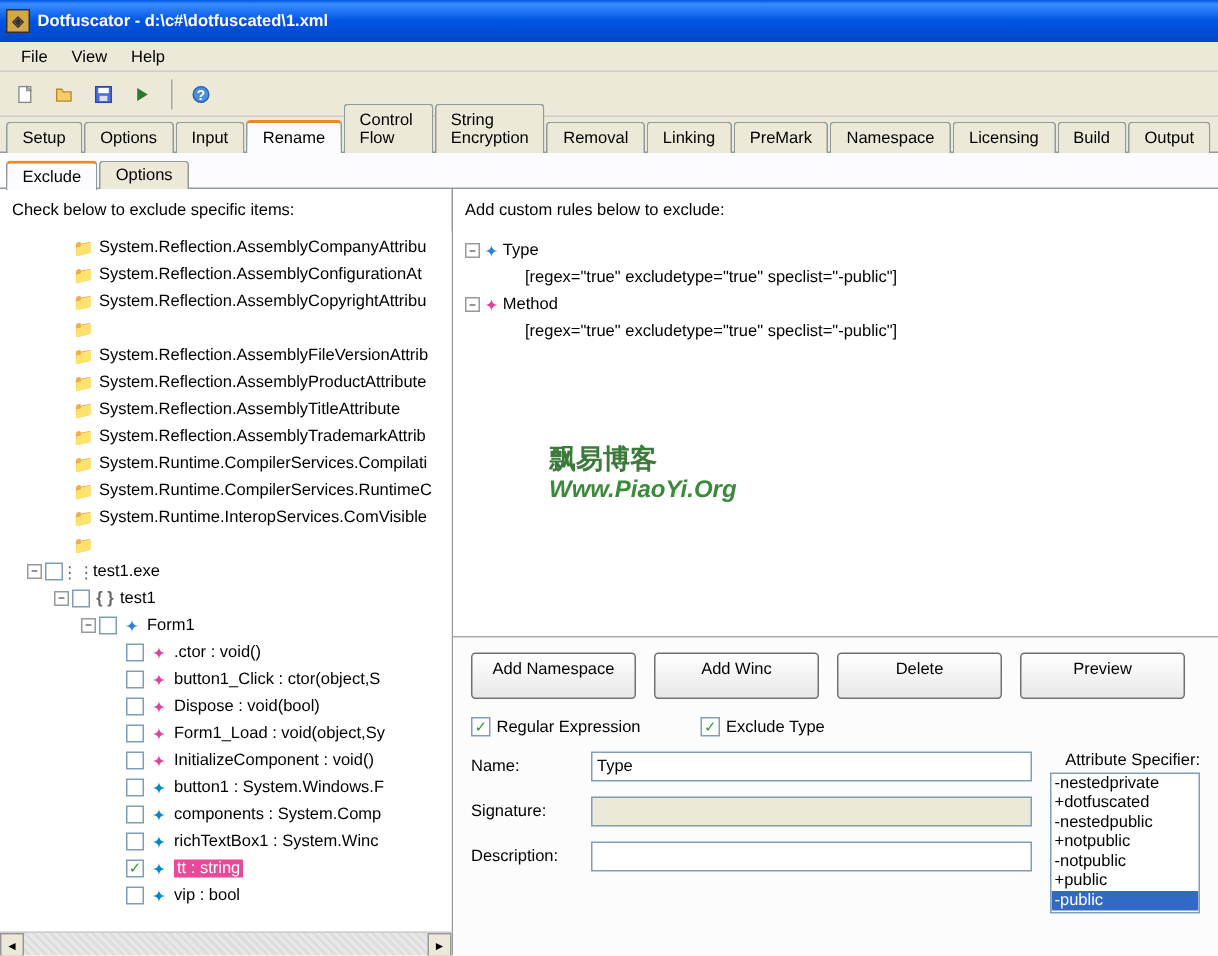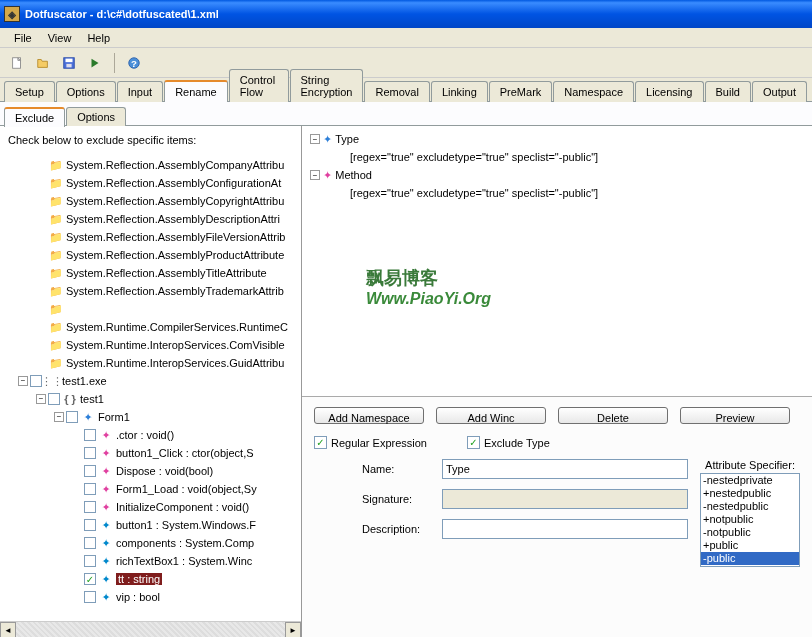--- a/index.html
+++ b/index.html
@@ -27,21 +27,21 @@
 .content { display: flex; height: calc(637px - 28px - 20px - 30px - 24px - 24px); }
 .left-panel { width: 302px; background: #fff; border-right: 1px solid #999; display: flex; flex-direction: column; }
 .left-panel .label { padding: 8px; color: #000; }
 .tree { flex: 1; overflow: hidden; background: #fff; padding: 2px 0; }
 .tree-row { display: flex; align-items: center; height: 18px; white-space: nowrap; cursor: default; }
 .tree-row .indent { display: inline-block; }
 .tree-row .toggle { width: 10px; height: 10px; border: 1px solid #999; display: inline-flex; align-items: center; justify-content: center; font-size: 8px; line-height: 8px; margin-right: 2px; background: #fff; cursor: pointer; }
 .tree-row .notoggle { width: 12px; display: inline-block; }
 .tree-row .chk { width: 12px; height: 12px; border: 1px solid #7f9db9; margin-right: 2px; background: #fff; display: inline-flex; align-items: center; justify-content: center; font-size: 10px; color: #21a121; cursor: pointer; }
 .tree-row .icon { width: 16px; display: inline-flex; justify-content: center; margin-right: 2px; }
-.tree-row .txt.sel { background: #7f1d1d; color: #fff; padding: 0 2px; }
+.tree-row .txt.sel { background: #ec4899; color: #fff; padding: 0 2px; }
 .i-folder { color: #d8a83e; }
 .i-ns { color: #666; }
 .i-braces { color: #666; font-weight: bold; }
 .i-class { color: #2d7fd8; }
 .i-method { color: #e040a0; }
 .i-field { color: #0088cc; }
 .i-type { color: #2d7fd8; }
 .i-meth { color: #e040a0; }
 
 .scrollbar-h { height: 16px; background: #ece9d8; border-top: 1px solid #ccc; display: flex; }
@@ -52,35 +52,35 @@
 .rules-tree { padding: 4px 8px; height: 270px; position: relative; }
 .rules-row { display: flex; align-items: center; height: 18px; white-space: nowrap; }
 .rules-row .toggle { width: 10px; height: 10px; border: 1px solid #999; display: inline-flex; align-items: center; justify-content: center; font-size: 8px; margin-right: 3px; background: #fff; cursor: pointer; }
 .rules-row .icon { margin-right: 3px; }
 .watermark { position: absolute; left: 64px; top: 140px; font-family: serif; font-weight: bold; }
 .watermark .wm1 { color: #3a7a3a; font-size: 18px; }
 .watermark .wm2 { color: #3a8a3a; font-size: 16px; font-style: italic; }
 
 .right-bottom { border-top: 1px solid #aaa; padding: 10px 12px; background: #fcfcfc; flex: 1; }
 .btn-row { display: flex; gap: 12px; margin-bottom: 12px; }
-.btn { width: 110px; height: 17px; border: 1px solid #707070; background: linear-gradient(to bottom, #fff, #e8e8e8); border-radius: 3px; cursor: pointer; text-align: center; line-height: 21px; }
+.btn { width: 110px; height: 31px; border: 1px solid #707070; background: linear-gradient(to bottom, #fff, #e8e8e8); border-radius: 3px; cursor: pointer; text-align: center; line-height: 21px; }
 
 .chk-row { display: flex; align-items: center; gap: 40px; margin-bottom: 10px; }
 .chkbox { display: flex; align-items: center; gap: 4px; cursor: pointer; }
 .chkbox .box { width: 13px; height: 13px; border: 1px solid #7f9db9; background: #fff; display: inline-flex; align-items: center; justify-content: center; font-size: 10px; color: #21a121; }
 
-.form-area { display: flex; gap: 12px; margin-left: 48px; }
+.form-area { display: flex; gap: 12px; }
 .form-left { flex: 1; }
 .form-row { display: flex; align-items: center; margin-bottom: 10px; }
 .form-row label { width: 80px; }
 .form-row input { flex: 1; border: 1px solid #7f9db9; height: 20px; padding: 0 3px; }
 .form-row.disabled input { background: #ece9d8; }
 
 .attr-panel { width: 100px; }
-.attr-panel .lbl { text-align: center; margin-bottom: 2px; }
+.attr-panel .lbl { text-align: right; margin-bottom: 2px; }
 .attr-list { border: 1px solid #7f9db9; background: #fff; height: 94px; overflow: hidden; }
 .attr-list .opt { padding: 0 2px; height: 13px; line-height: 13px; cursor: pointer; }
 .attr-list .opt.sel { background: #316ac5; color: #fff; }
 
 svg.ico { width: 14px; height: 14px; }
 </style>
 </head>
 <body>
 
 <div class="titlebar">
@@ -167,21 +167,20 @@
         <div class="tree-row">
           <span class="indent" style="width: 36px;"></span>
           <span class="notoggle"></span>
           <span class="icon i-folder">📁</span>
           <span class="txt">System.Reflection.AssemblyCopyrightAttribu</span>
         </div>
         <div class="tree-row">
           <span class="indent" style="width: 36px;"></span>
           <span class="notoggle"></span>
           <span class="icon i-folder">📁</span>
-          <span class="txt">System.Reflection.AssemblyDescriptionAttri</span>
         </div>
         <div class="tree-row">
           <span class="indent" style="width: 36px;"></span>
           <span class="notoggle"></span>
           <span class="icon i-folder">📁</span>
           <span class="txt">System.Reflection.AssemblyFileVersionAttrib</span>
         </div>
         <div class="tree-row">
           <span class="indent" style="width: 36px;"></span>
           <span class="notoggle"></span>
@@ -197,38 +196,38 @@
         <div class="tree-row">
           <span class="indent" style="width: 36px;"></span>
           <span class="notoggle"></span>
           <span class="icon i-folder">📁</span>
           <span class="txt">System.Reflection.AssemblyTrademarkAttrib</span>
         </div>
         <div class="tree-row">
           <span class="indent" style="width: 36px;"></span>
           <span class="notoggle"></span>
           <span class="icon i-folder">📁</span>
+          <span class="txt">System.Runtime.CompilerServices.Compilati</span>
         </div>
         <div class="tree-row">
           <span class="indent" style="width: 36px;"></span>
           <span class="notoggle"></span>
           <span class="icon i-folder">📁</span>
           <span class="txt">System.Runtime.CompilerServices.RuntimeC</span>
         </div>
         <div class="tree-row">
           <span class="indent" style="width: 36px;"></span>
           <span class="notoggle"></span>
           <span class="icon i-folder">📁</span>
           <span class="txt">System.Runtime.InteropServices.ComVisible</span>
         </div>
         <div class="tree-row">
           <span class="indent" style="width: 36px;"></span>
           <span class="notoggle"></span>
           <span class="icon i-folder">📁</span>
-          <span class="txt">System.Runtime.InteropServices.GuidAttribu</span>
         </div>
         <div class="tree-row">
           <span class="indent" style="width: 18px;"></span>
           <span class="toggle">−</span>
           <span class="chk"></span>
           <span class="icon i-ns">⋮⋮</span>
           <span class="txt">test1.exe</span>
         </div>
         <div class="tree-row">
           <span class="indent" style="width: 36px;"></span>
@@ -316,20 +315,21 @@
         </div>
       </div>
     <div class="scrollbar-h">
       <div class="arrow">◄</div>
       <div style="flex:1;background:repeating-linear-gradient(45deg,#e8e8e8,#e8e8e8 2px,#ddd 2px,#ddd 4px)"></div>
       <div class="arrow">►</div>
     </div>
   </div>
 
   <div class="right-panel">
+    <div class="toplabel">Add custom rules below to exclude:</div>
     <div class="rules-tree">
       <div class="rules-row">
           <span class="toggle">−</span>
           <span class="icon i-type">✦</span>
           <span>Type</span>
         </div>
       <div class="rules-row" style="padding-left:40px">
           <span>[regex="true" excludetype="true" speclist="-public"]</span>
         </div>
       <div class="rules-row">
@@ -376,21 +376,21 @@
           </div>
           <div class="form-row">
             <label>Description:</label>
             <input style="">
           </div>
         </div>
         <div class="attr-panel">
           <div class="lbl">Attribute Specifier:</div>
           <div class="attr-list" id="attrlist">
               <div class="opt">-nestedprivate</div>
-              <div class="opt">+nestedpublic</div>
+              <div class="opt">+dotfuscated</div>
               <div class="opt">-nestedpublic</div>
               <div class="opt">+notpublic</div>
               <div class="opt">-notpublic</div>
               <div class="opt">+public</div>
               <div class="opt sel">-public</div>
             </div>
         </div>
       </div>
     </div>
   </div>

